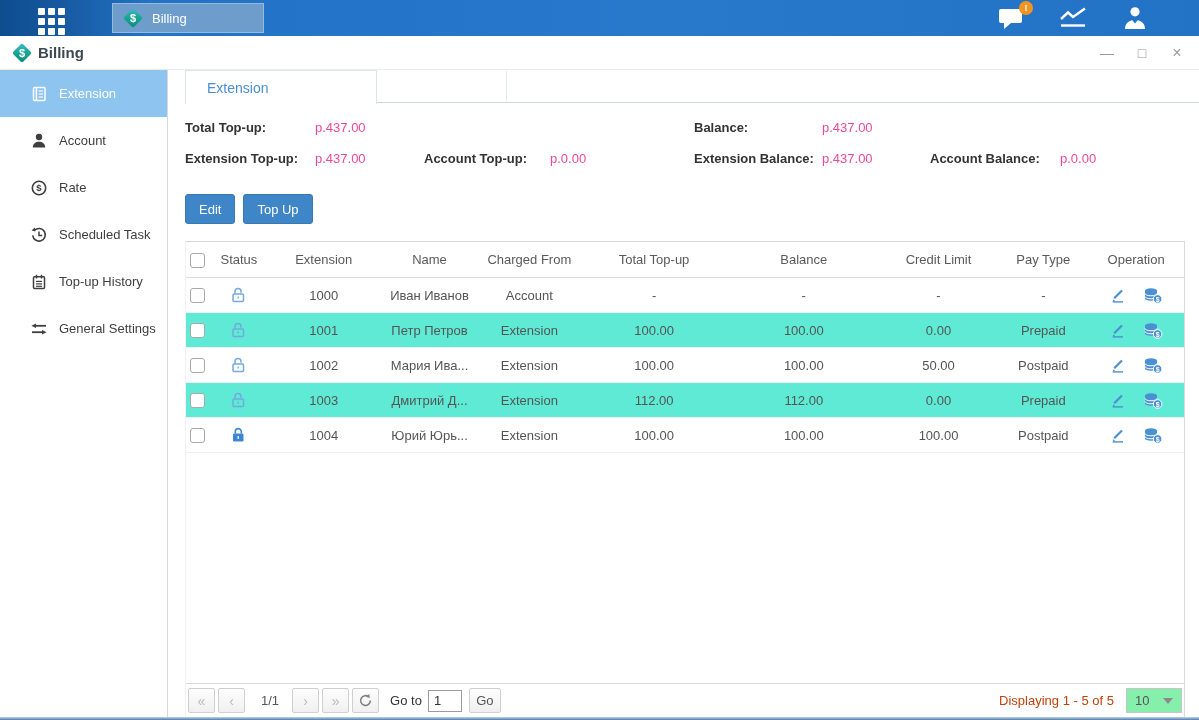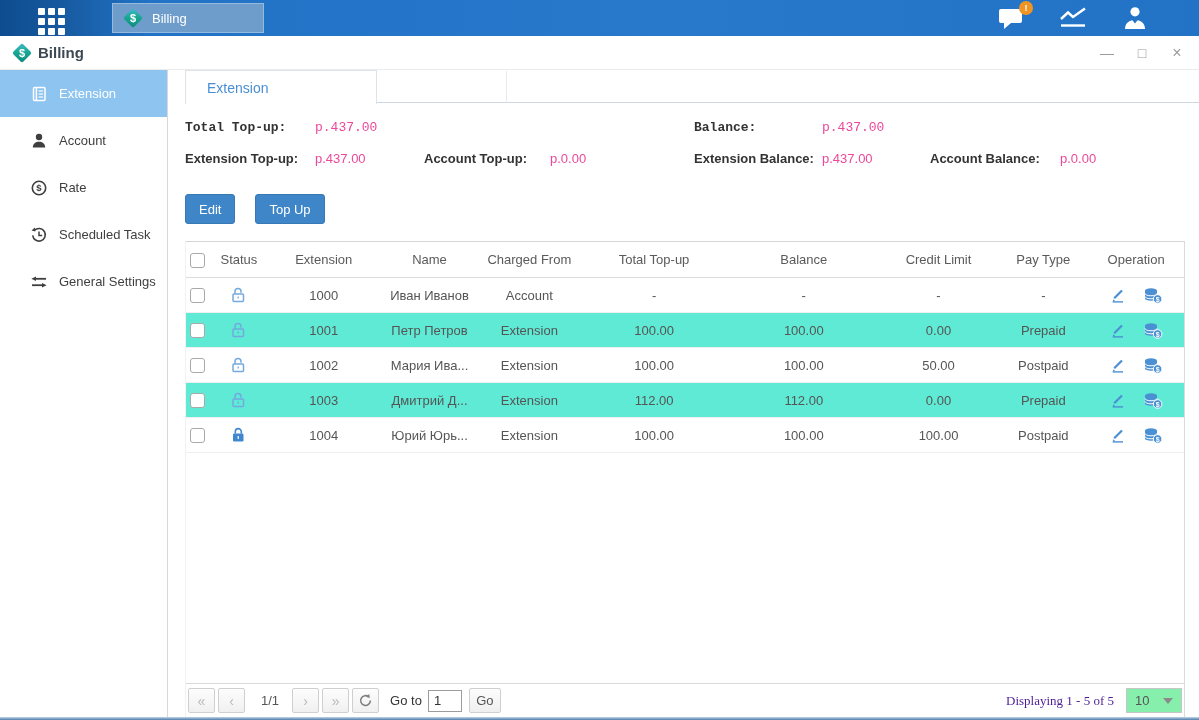--- a/index.html
+++ b/index.html
@@ -52,23 +52,23 @@
   .tab-strip { position:relative; height:33px; }
   .tab-strip .strip-line { position:absolute; left:208px; right:0; bottom:0; height:1px; background:#ccd6e0; }
   .tab-active { position:absolute; left:16px; top:0; width:192px; height:34px; background:#fff;
     border:1px solid #dde3ea; border-bottom:none; display:flex; align-items:center;
     padding-left:21px; color:#4a8fd4; font-size:14px; cursor:pointer; z-index:2; }
   .tab-divider { position:absolute; left:337px; top:1px; height:32px; width:1px; background:#e6ebf0; }
 
   .summary { position:relative; height:91px; font-size:13px; }
   .summary .lbl { position:absolute; font-weight:bold; color:#333; }
   .summary .val { position:absolute; color:#ec4899; }
-  .r1 { top:17px;font-family:Liberation Mono, monospace; } .r2 { top:48px; }
-
-  .actions { display:flex; gap:20px; margin-left:16px; height:30px; }
+  .r1 { top:17px; } .r2 { top:48px; }
+
+  .actions { display:flex; gap:8px; margin-left:16px; height:30px; }
   .btn-blue { height:30px; padding:0 13px; background:#3e86c7; border:1px solid #3779b5; border-radius:3px;
     color:#fff; font-size:13px; display:flex; align-items:center; cursor:pointer; }
 
   
   .grid-panel { position:absolute; left:16px; top:171px; width:1000px; bottom:0;
     display:flex; flex-direction:column; border-right:1px solid #dadada; border-left:1px solid #f2f2f2; }
   .grid-header { display:flex; align-items:center; height:37px; border-top:1px solid #d5d5d5;
     border-bottom:1px solid #dcdcdc; color:#5a5a5a; font-size:13px; background:#fff; }
   .grid-row { display:flex; align-items:center; height:35px; border-bottom:1px solid #efefef;
     color:#555; font-size:13px; }
@@ -91,21 +91,21 @@
     background:linear-gradient(180deg,#fdfdfd,#f0f0f0); color:#b9b9b9; font-size:14px;
     display:flex; align-items:center; justify-content:center; cursor:pointer; }
   .pg-indicator { margin:0 13px; color:#555; }
   .goto-label { margin:0 6px 0 8px; color:#333; }
   .goto-input { width:34px; height:22px; border:1px solid #9c9c9c; font-size:13px;
     font-family:"Liberation Sans",sans-serif; padding-left:5px; color:#333; }
   .go-btn { width:32px; height:25px; margin-left:7px; border:1px solid #cfcfcf; border-radius:2px;
     background:linear-gradient(180deg,#fdfdfd,#efefef); color:#555; font-size:13px;
     display:flex; align-items:center; justify-content:center; cursor:pointer; }
   .footer-right { margin-left:auto; display:flex; align-items:center; }
-  .displaying { color:#4c1d95;font-family:Liberation Serif, serif; }
+  .displaying { color:#c2410c; }
   .page-size { width:56px; height:25px; margin-left:12px; border:1px solid #c6c6c6;
     display:flex; align-items:center; padding:0 8px; color:#555; cursor:pointer; background:#86efac; }
   .caret { margin-left:auto; width:0; height:0; border-left:5px solid transparent;
     border-right:5px solid transparent; border-top:6px solid #8a8a8a; }
 
   .window-bottom { position:absolute; left:0; bottom:0; width:100%; height:3px;
     background:linear-gradient(180deg,#c3d5e6,#4c7cab); }
 </style>
 </head>
 <body>
@@ -194,20 +194,31 @@
   <div class="side-item">
     <svg width="18" height="18" viewBox="0 0 18 18">
       <path d="M4.6 4.2 A6.3 6.3 0 1 1 2.7 9.4" fill="none" stroke="currentColor" stroke-width="1.6"></path>
       <polygon points="4.9,1.4 5.3,5.6 1.5,4.5" fill="currentColor"></polygon>
       <polyline points="9,5.4 9,9.4 12.2,9.4" fill="none" stroke="currentColor" stroke-width="1.5"></polyline>
     </svg>
     <span>Scheduled Task</span>
   </div>
   <div class="side-item">
     <svg width="18" height="18" viewBox="0 0 18 18">
+      <rect x="3.5" y="3.8" width="11" height="11.7" rx="1" fill="none" stroke="currentColor" stroke-width="1.5"></rect>
+      <line x1="6.5" y1="1.8" x2="6.5" y2="5.5" stroke="currentColor" stroke-width="1.5"></line>
+      <line x1="11.5" y1="1.8" x2="11.5" y2="5.5" stroke="currentColor" stroke-width="1.5"></line>
+      <line x1="6" y1="8.4" x2="12" y2="8.4" stroke="currentColor" stroke-width="1.2"></line>
+      <line x1="6" y1="10.9" x2="12" y2="10.9" stroke="currentColor" stroke-width="1.2"></line>
+      <line x1="6" y1="13.3" x2="12" y2="13.3" stroke="currentColor" stroke-width="1.2"></line>
+    </svg>
+    <span>Top-up History</span>
+  </div>
+  <div class="side-item">
+    <svg width="18" height="18" viewBox="0 0 18 18">
       <line x1="5" y1="5.8" x2="16" y2="5.8" stroke="currentColor" stroke-width="1.8"></line>
       <polygon points="1.4,5.8 6,3.5 6,8.1" fill="currentColor"></polygon>
       <line x1="2" y1="12.2" x2="13" y2="12.2" stroke="currentColor" stroke-width="1.8"></line>
       <polygon points="16.6,12.2 12,9.9 12,14.5" fill="currentColor"></polygon>
     </svg>
     <span>General Settings</span>
   </div>
 </div>
 
 <div class="main">

